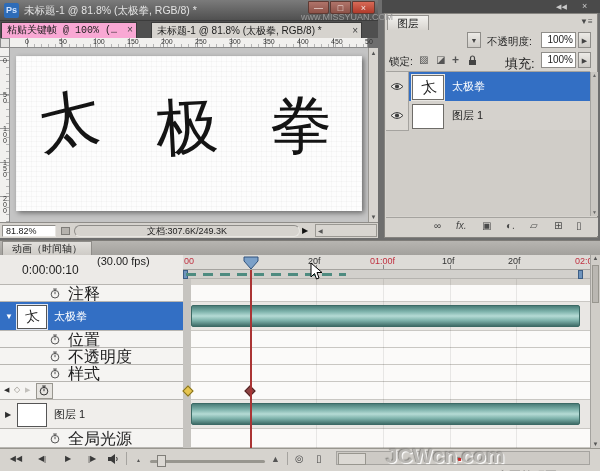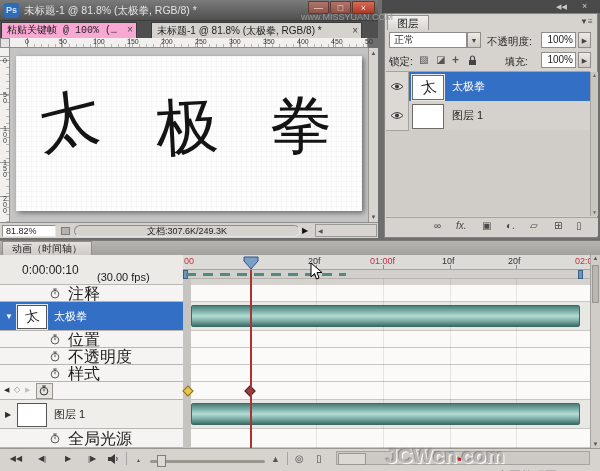--- a/index.html
+++ b/index.html
@@ -139,37 +139,36 @@
   </div>
 
   <div class="a dockhead">
     <span class="a" style="left:174px;top:3px;">◀◀</span>
     <span class="a" style="left:200px;top:1px;font-size:9px;">×</span>
   </div>
   <div class="a panel"></div>
   <div class="a ltab">图层</div>
   <div class="a" style="left:580px;top:17px;font-size:8px;color:#4a4a4a;">▼≡</div>
 
-  <div class="a field" style="left:389px;top:32px;width:78px;height:16px;padding-left:4px;">正常</div>
   <div class="a dbtn" style="left:467px;top:32px;width:14px;height:16px;font-size:7px;line-height:15px;">▼</div>
   <div class="a" style="left:487px;top:35px;font-size:10.5px;">不透明度:</div>
   <div class="a field" style="left:541px;top:32px;width:35px;height:16px;text-align:right;padding-right:2px;">100%</div>
   <div class="a dbtn" style="left:578px;top:32px;width:13px;height:16px;font-size:7px;line-height:15px;">▶</div>
 
   <div class="a" style="left:389px;top:55px;font-size:10.5px;">锁定:</div>
   <div class="a" style="left:419px;top:54px;font-size:10px;color:#555;">▨</div>
   <div class="a" style="left:436px;top:54px;font-size:10px;color:#555;">◪</div>
   <div class="a" style="left:452px;top:53px;font-size:12px;font-weight:bold;color:#555;">+</div>
   <div class="a" style="left:468px;top:55px;">
     <svg width="9" height="11" viewBox="0 0 9 11">
         <path d="M2.5 5 V3 A2 2 0 0 1 6.5 3 V5" fill="none" stroke="#444" stroke-width="1.2"></path>
         <rect x="1" y="5" width="7" height="5" fill="#444"></rect>
       </svg>
   </div>
-  <div class="a" style="left:505px;top:55px;font-size:10px;">填充:</div>
+  <div class="a" style="left:505px;top:55px;font-size:13px;">填充:</div>
   <div class="a field" style="left:541px;top:52px;width:35px;height:16px;text-align:right;padding-right:2px;">100%</div>
   <div class="a dbtn" style="left:578px;top:52px;width:13px;height:16px;font-size:7px;line-height:15px;">▶</div>
 
   <div class="a" style="left:386px;top:71px;width:204px;height:145px;background:#d0cdc8;border-top:1px solid #a5a39f;"></div>
 
   <div class="a lrow" style="top:72px;background:#336fc4;">
     <div class="eyecell">
       <svg style="margin:10px 0 0 4px" width="14" height="9" viewBox="0 0 14 9">
           <path d="M1 4.5 Q7 -1.5 13 4.5 Q7 10.5 1 4.5 Z" fill="#efede9" stroke="#3e3e3e"></path>
           <circle cx="7" cy="4.5" r="2.1" fill="#3e3e3e"></circle>
@@ -208,21 +207,21 @@
   </div>
 
   <div class="a tlpanel"></div>
   <div class="a tltabbar"></div>
   <div class="a tltab">动画（时间轴）</div>
 
   <div class="a leftcol"></div>
 
   <div class="a trow" style="top:255px;height:30px;background:#eceae7;">
     <span style="position:absolute;left:22px;top:8px;font-size:12px;color:#1c1c1c;">0:00:00:10</span>
-    <span style="position:absolute;left:97px;top:16px;font-size:11px;color:#1c1c1c;">(30.00 fps)</span>
+    <span style="position:absolute;left:97px;top:0;font-size:11px;color:#1c1c1c;">(30.00 fps)</span>
   </div>
 
   <div class="a trow" style="top:285px;height:17px;">
     <span class="stopw"><svg width="10" height="11" viewBox="0 0 10 11">
           <circle cx="5" cy="6.2" r="3.8" fill="none" stroke="#555"></circle>
           <path d="M5 6.2 L5 3.6 M3.2 1 L6.8 1 M5 1 L5 2.2" stroke="#555" fill="none"></path>
         </svg></span>
     <span class="proplabel">注释</span>
   </div>
 

